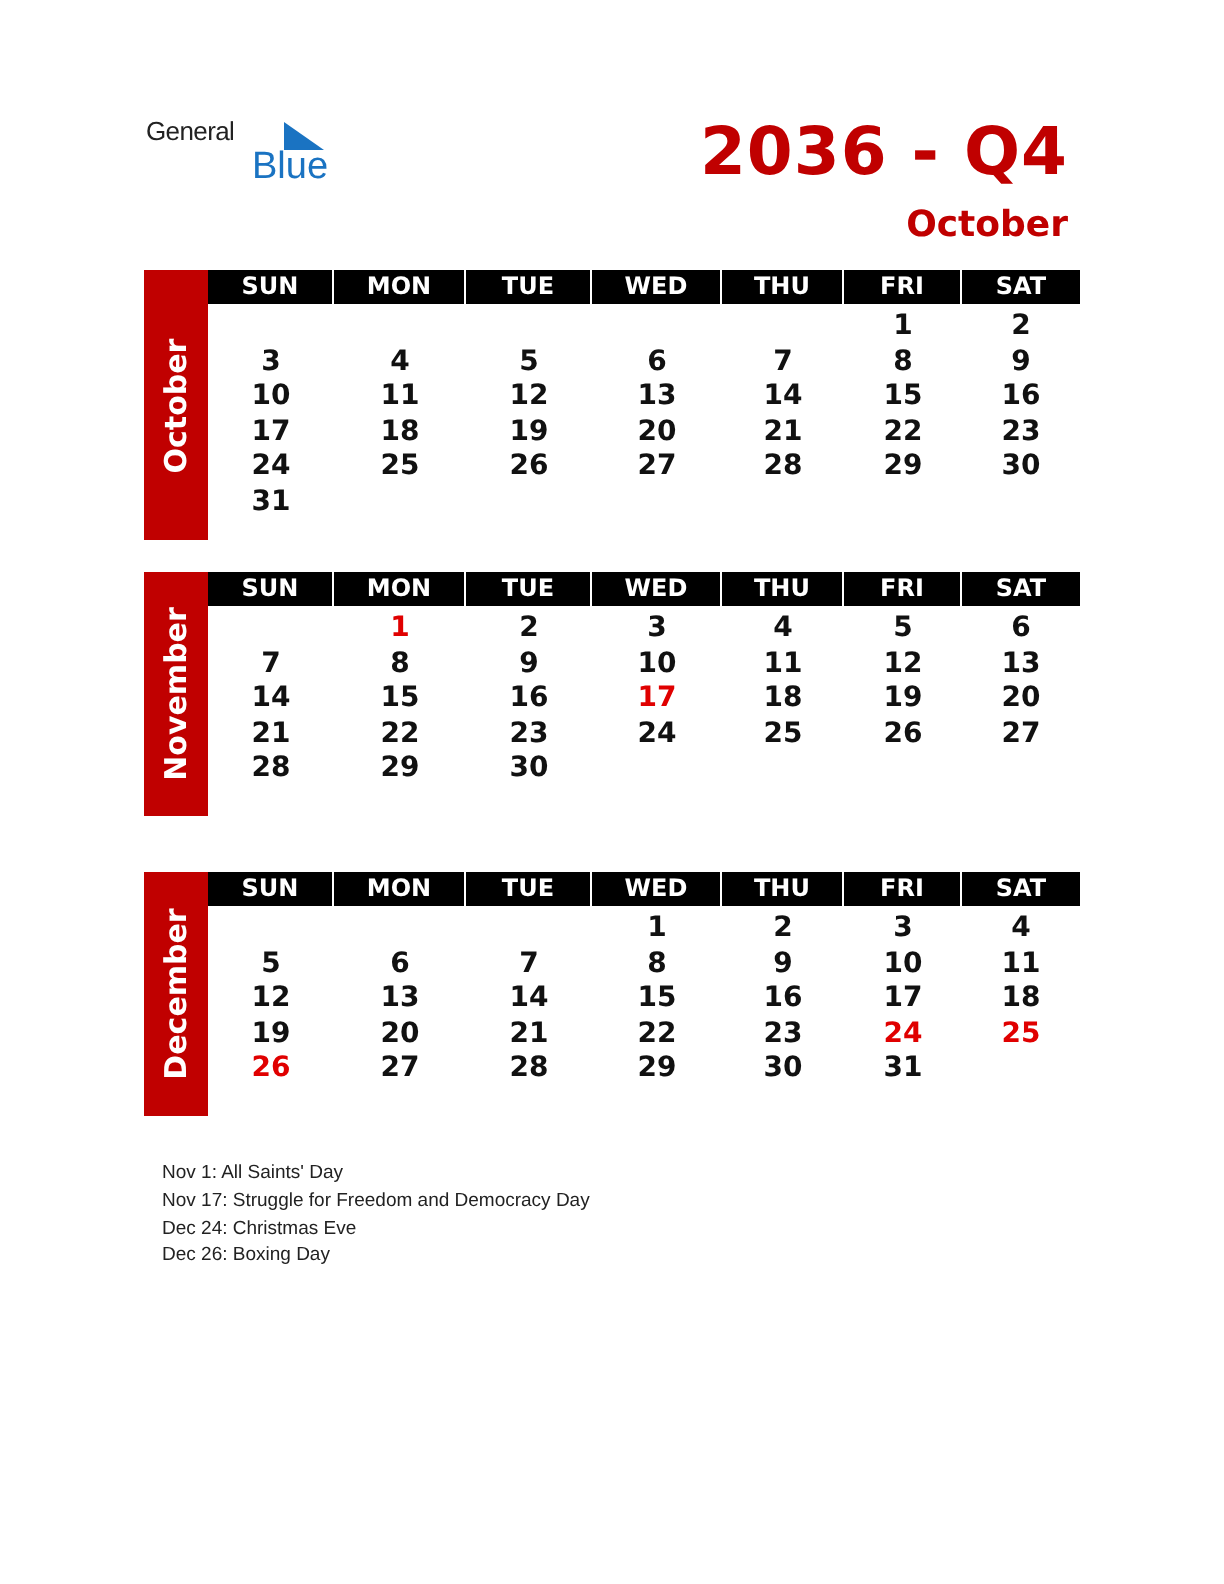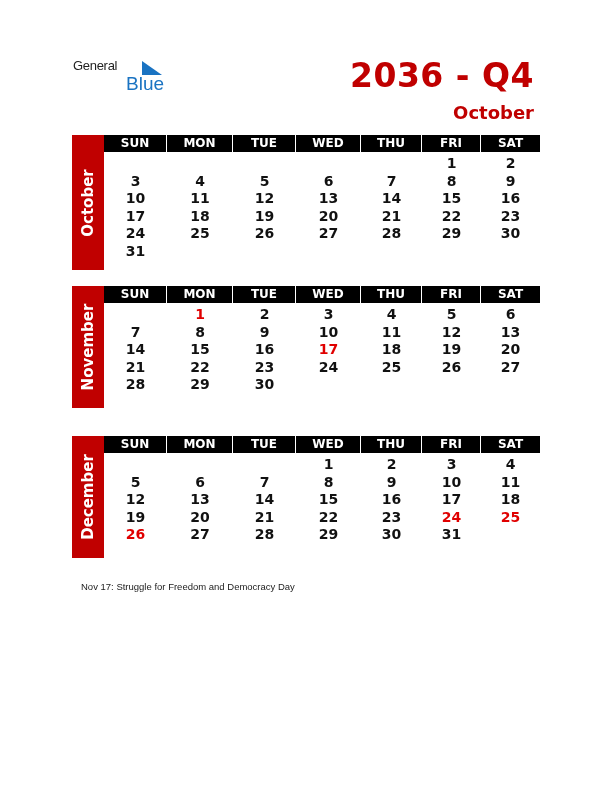--- a/index.html
+++ b/index.html
@@ -223,14 +223,17 @@
           <div class="cell" style="width: 65px;">29</div>
           <div class="cell" style="width: 61px;">30</div>
           <div class="cell" style="width: 59px;">31</div>
           <div class="cell" style="width: 59px;"></div>
         </div>
       </div>
     </div>
   </div>
 
 <div class="holidays" id="holiday-list">
+    <div>Nov 1: All Saints' Day</div>
     <div>Nov 17: Struggle for Freedom and Democracy Day</div>
+    <div>Dec 24: Christmas Eve</div>
+    <div>Dec 26: Boxing Day</div>
   </div>
 
 </body></html>

